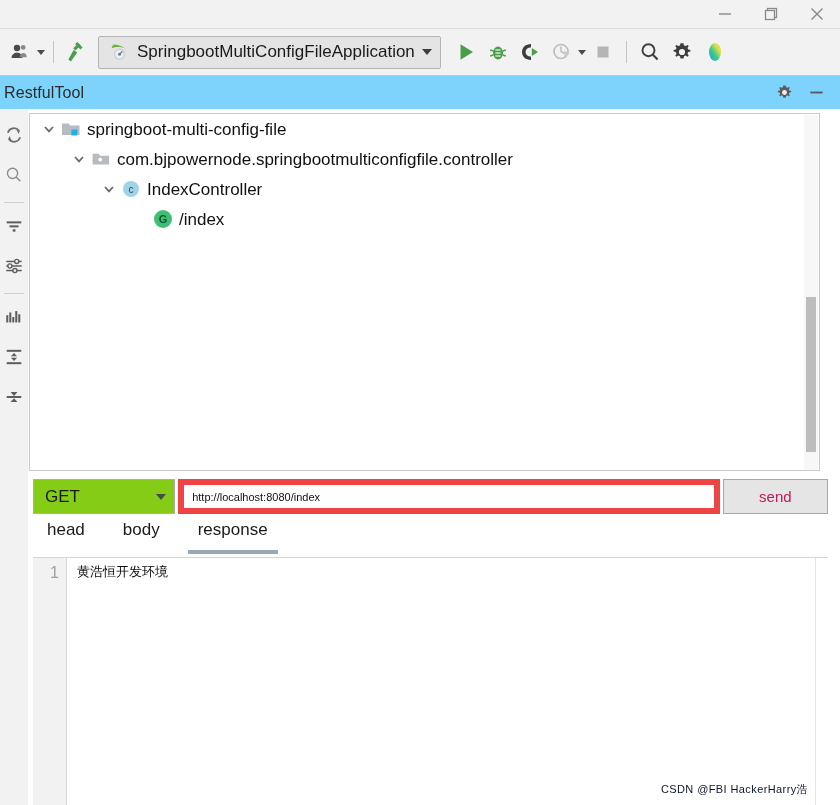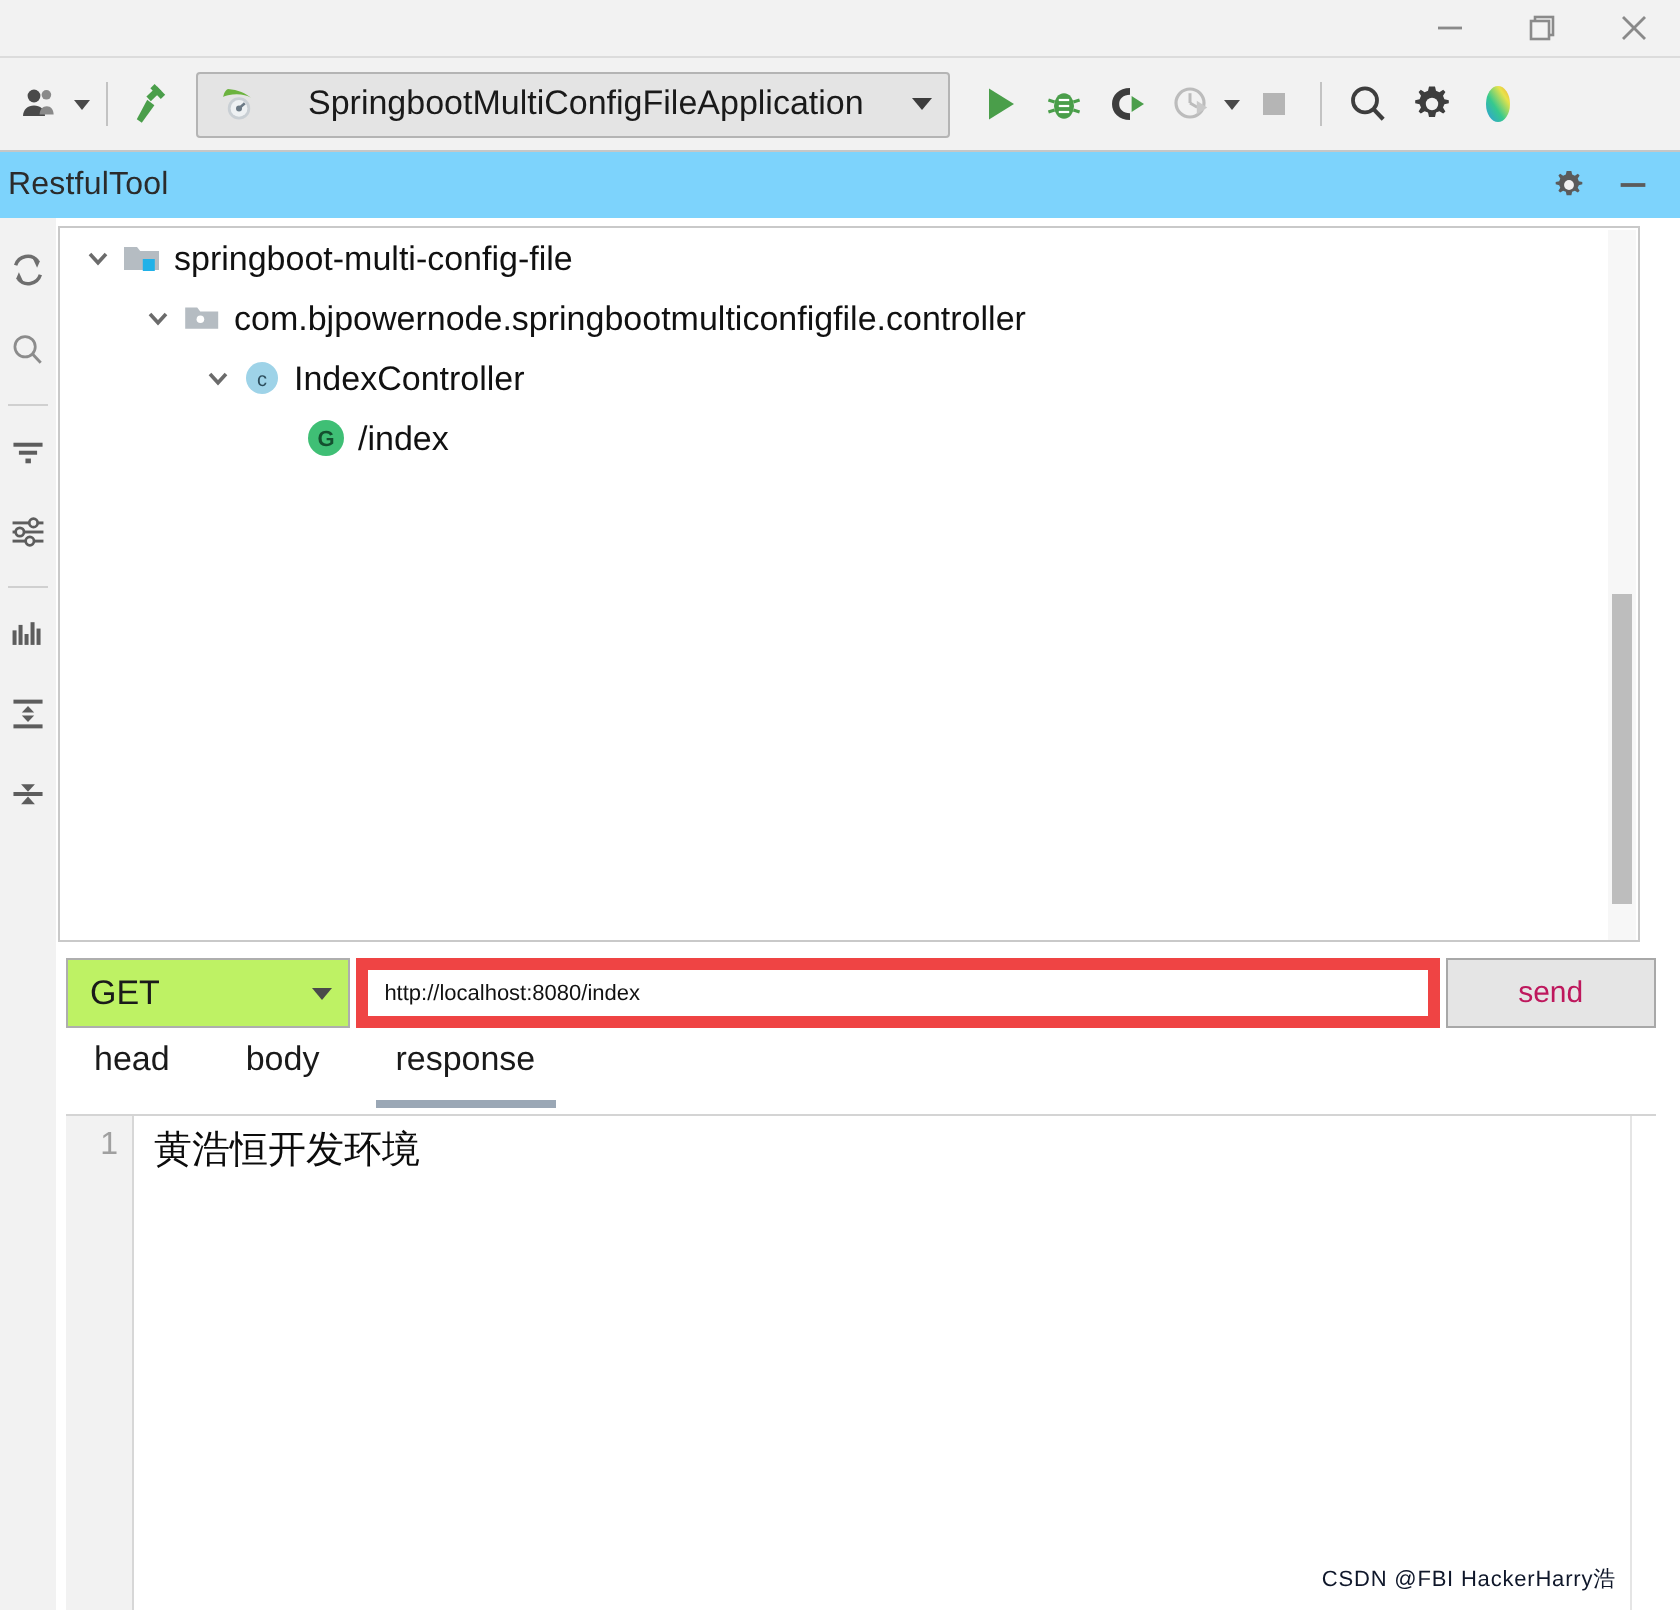--- a/index.html
+++ b/index.html
@@ -28,21 +28,21 @@
     position:absolute; left:0; top:29px; width:840px; height:47px;
     background:#f2f2f2; border-bottom:1px solid #c6c6c6;
     display:flex; align-items:center; padding-left:6px; gap:2px;
   }
   .tb-item { display:flex; align-items:center; justify-content:center; height:34px; }
   .tb-icon { width:30px; height:32px; display:flex; align-items:center; justify-content:center; }
   .tb-sep { width:1px; height:22px; background:#c3c3c3; margin:0 6px; }
   .caret-sm { width:0;height:0;border-left:4px solid transparent;border-right:4px solid transparent;border-top:5px solid #4a4a4a; margin-left:1px;}
 
   .runconfig {
-    display:flex; align-items:center; gap:24px;
+    display:flex; align-items:center; gap:7px;
     height:33px; min-width:311px; padding:0 8px 0 9px;
     background:#e4e4e4; border:1px solid #b4b4b4; border-radius:2px;
     margin-left:4px; margin-right:8px;
   }
   .runconfig .rc-label {
     font-size:17px; color:#1a1a1a; white-space:nowrap; flex:1;
     font-family:"Liberation Sans", sans-serif;
   }
   .rc-caret { width:0;height:0;border-left:5px solid transparent;border-right:5px solid transparent;border-top:6px solid #3c3c3c; }
 
@@ -82,21 +82,21 @@
   .lvl3 { padding-left:68px; }
   .lvl4 { padding-left:122px; }
 
   
   .vscroll { position:absolute; right:1px; top:1px; width:14px; height:356px; background:#f7f7f7; }
   .vthumb { position:absolute; right:2px; width:10px; background:#bdbdbd; border-radius:0; }
 
   
   .reqbar { position:absolute; left:33px; top:479px; width:795px; height:35px; display:flex; align-items:center; }
   .method {
-    width:143px; height:35px; background:#bef264; border:1px solid #aeaeae;
+    width:143px; height:35px; background:#84cc16; border:1px solid #aeaeae;
     display:flex; align-items:center; padding:0 8px 0 11px; font-size:17px; color:#1a1a1a;
   }
   .method .m-caret { margin-left:auto; width:0;height:0;border-left:5px solid transparent;border-right:5px solid transparent;border-top:6px solid #4a4a4a;}
   .urlbox {
     width:545px; height:35px; background:#ffffff; border:6px solid #ef4444;
     margin-left:3px; display:flex; align-items:center; padding-left:8px;
     font-size:11px; color:#111;
   }
   .sendbtn {
     width:106px; height:35px; background:#e5e5e5; border:1px solid #a8a8a8;
@@ -113,21 +113,21 @@
   
   .editor {
     position:absolute; left:33px; top:557px; width:795px; height:248px;
     background:#ffffff; border-top:1px solid #d4d4d4; display:flex;
   }
   .gutter {
     width:34px; background:#f2f2f2; border-right:1px solid #d7d7d7;
     font-size:16px; color:#a0a0a0; text-align:right; padding:6px 7px 0 0;
   }
   .code {
-    flex:1; padding:5px 0 0 10px; font-size:19px; color:#0c0c0c;
+    flex:1; padding:5px 0 0 10px; font-size:13px; color:#0c0c0c;
     font-family:"DejaVu Sans", sans-serif; line-height:1.35;
   }
   .watermark {
     position:absolute; right:20px; bottom:8px;
     font-size:11px; color:#0f172a; letter-spacing:0.4px; user-select:none;
   }
   .editscroll { position:absolute; right:0; top:0; width:13px; height:248px; background:#ffffff; border-left:1px solid #e5e5e5;}
 </style>
 </head>
 <body>

